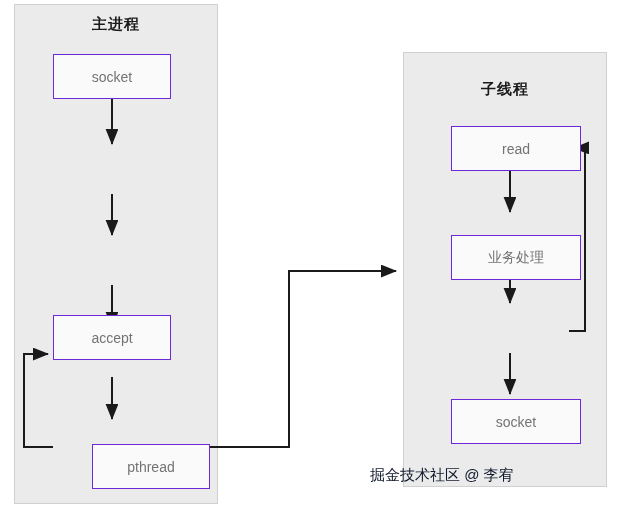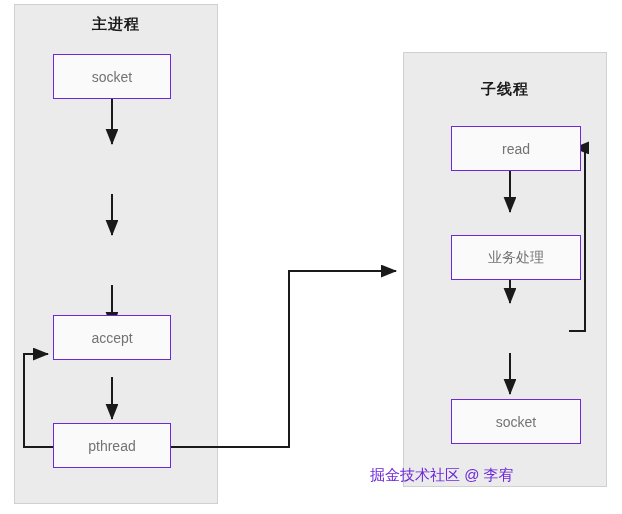--- a/index.html
+++ b/index.html
@@ -57,41 +57,41 @@
     color: #737373;
     box-shadow: 0 0 0 0 rgba(0,0,0,0);
   }
   .node.w-main { width: 118px; height: 45px; left: 53px; }
   .node.w-thr  { width: 130px; height: 45px; left: 451px; }
 
   #node-socket   { top: 54px; }
   #node-bind     { top: 149px; }
   #node-listen   { top: 240px; }
   #node-accept   { top: 315px; }
-  #node-pthread  { top: 423px; }
+  #node-pthread  { top: 444px; margin-left: 39px; }
 
   #node-read     { top: 126px; }
   #node-biz      { top: 235px; }
   #node-write    { top: 308px; }
   #node-close    { top: 399px; }
 
   svg.arrows {
     position: absolute;
     left: 0;
     top: 0;
     width: 622px;
     height: 514px;
     overflow: visible;
   }
   .watermark {
     position: absolute;
     left: 370px;
     top: 466px;
     font-size: 15px;
-    color: #6d28d9;
+    color: #0f172a;
     white-space: nowrap;
   }
 </style>
 </head>
 <body>
 
 <div id="canvas">
 
   <div class="panel" id="panel-main"></div>
   <div class="panel" id="panel-thread"></div>

